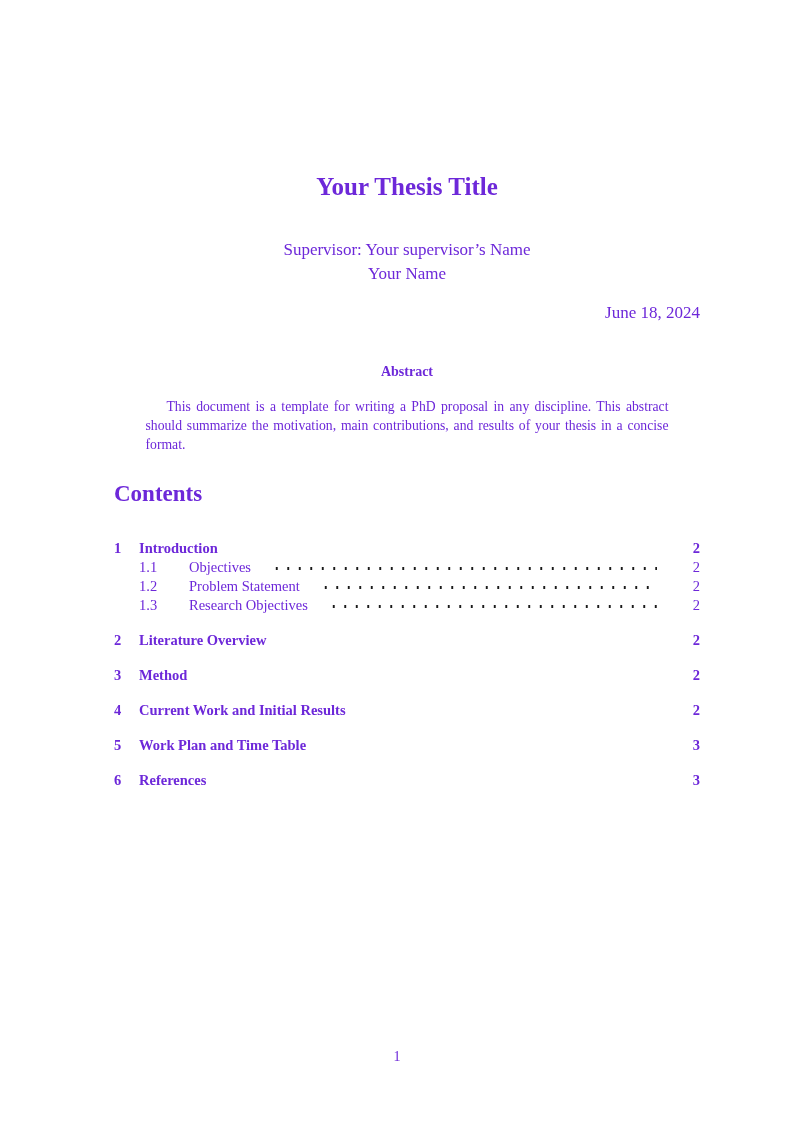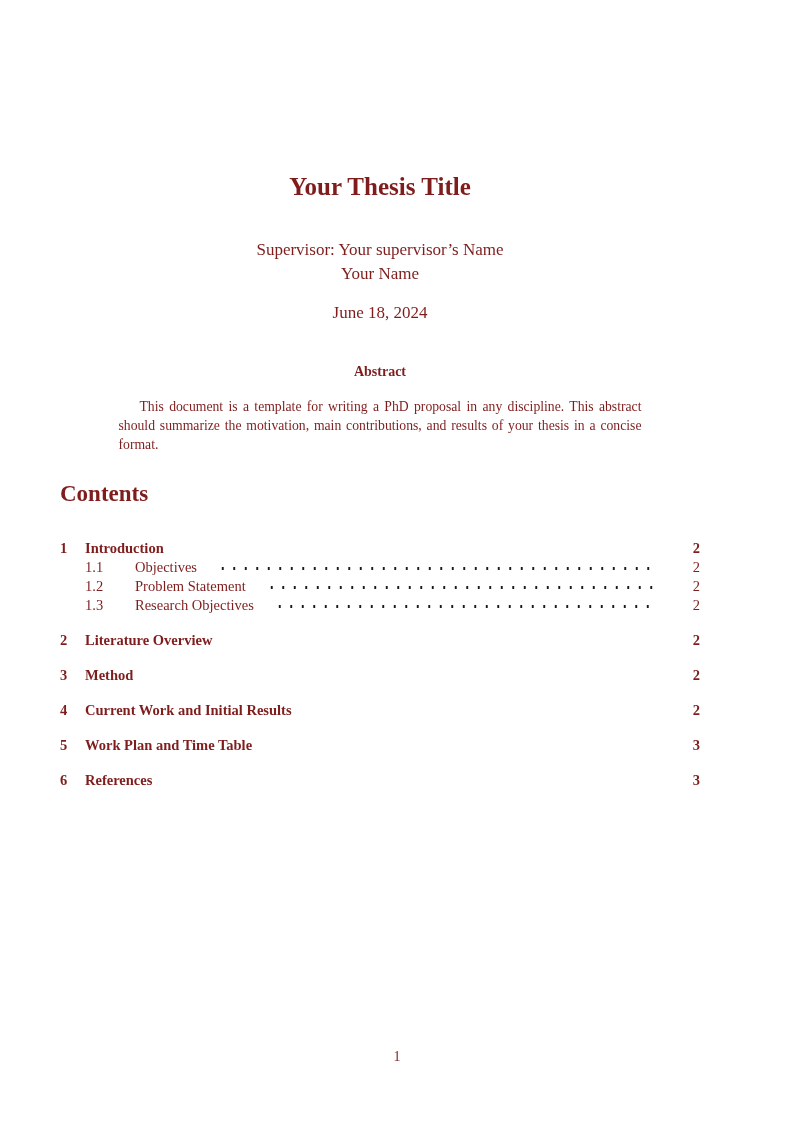--- a/index.html
+++ b/index.html
@@ -5,43 +5,43 @@
   html, body {
     margin: 0;
     padding: 0;
     background: #ffffff;
   }
   .page {
     position: relative;
     width: 794px;
     height: 1123px;
     background: #ffffff;
-    color: #7f1d1d;
+    color: #6d28d9;
     font-family: "Liberation Serif", "DejaVu Serif", serif;
     box-sizing: border-box;
-    padding: 172px 94px 0 60px;
+    padding: 172px 94px 0 114px;
     overflow: hidden;
   }
   
   .doc-title {
     text-align: center;
     font-size: 25px;
     font-weight: bold;
     line-height: 30px;
     margin: 0;
   }
   .author-block {
     margin-top: 36px;
     text-align: center;
     font-size: 17px;
     line-height: 24px;
   }
   .date-line {
     margin-top: 15px;
-    text-align: center;
+    text-align: right;
     font-size: 17px;
     line-height: 24px;
   }
   
   .abstract {
     margin-top: 38px;
   }
   .abstract-heading {
     text-align: center;
     font-size: 14px;

